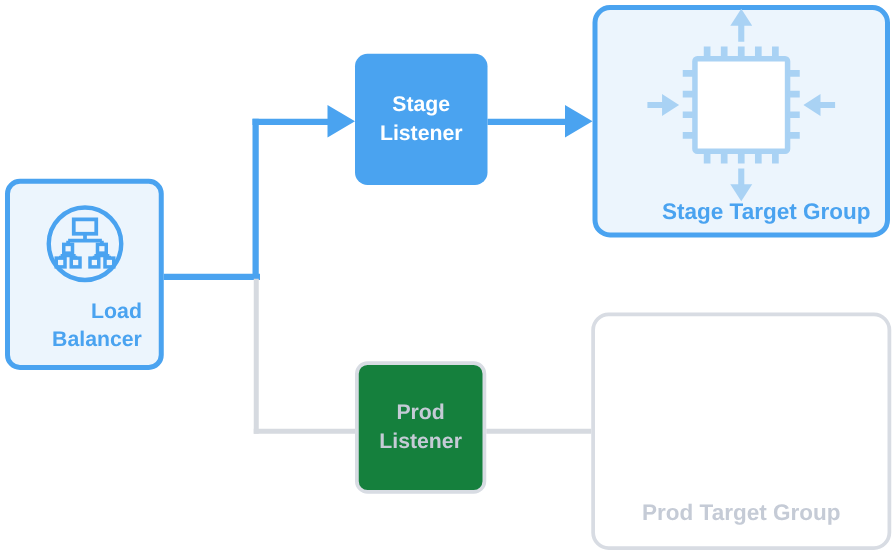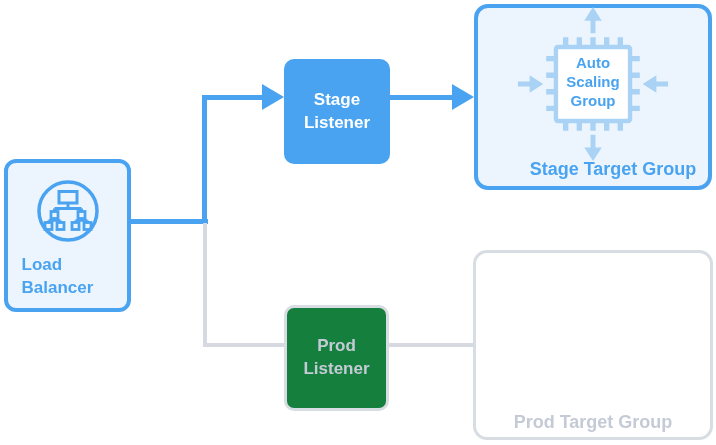--- a/index.html
+++ b/index.html
@@ -29,32 +29,32 @@
   .edge.blue { background: var(--accent-blue); }
   .edge.gray { background: var(--inactive-line-gray); }
   .arrowhead-right {
     position: absolute;
     width: 0; height: 0;
     border-top: 13px solid transparent;
     border-bottom: 13px solid transparent;
     border-left: 22px solid var(--accent-blue);
   }
   
-  .node { position: absolute; display: flex; align-items: center; justify-content: center; margin-top: 16px; }
+  .node { position: absolute; display: flex; align-items: center; justify-content: center; }
   .node-load-balancer {
     left: 4px; top: 143px; width: 127px; height: 153px;
     background: var(--box-fill-light-blue);
     border: 4px solid var(--accent-blue);
     border-radius: 12px;
     flex-direction: column;
     gap: 10px;
     padding-top: 6px;
   }
   .node-load-balancer .node-label {
-    width: 92px; text-align: left;
+    width: 92px; text-align: right;
     color: var(--accent-blue);
     font-size: 17px; font-weight: 600; line-height: 1.3;
   }
   .node-stage-listener {
     left: 284px; top: 43px; width: 106px; height: 105px;
     background: var(--accent-blue);
     border-radius: 10px;
   }
   .node-stage-listener .node-label {
     width: 82px; text-align: center; color: #ffffff;
@@ -81,21 +81,21 @@
     left: 473px; top: 250px; width: 240px; height: 190px;
     background: #ffffff;
     border: 3px solid var(--inactive-border-gray);
     border-radius: 14px;
   }
   .group-label {
     position: absolute; left: 0; bottom: 6px; width: 100%;
     text-align: center; font-size: 18px; font-weight: 600;
   }
   .group-stage .group-label { color: var(--accent-blue); padding-left: 40px; }
-  .group-prod  .group-label { color: var(--inactive-text-gray); bottom: 4px; }
+  .group-prod  .group-label { color: var(--inactive-text-gray); bottom: 16px; }
   .asg-chip-svg {
     position: absolute; left: 50%; top: -2px;
     transform: translateX(-50%);
   }
   .asg-label {
     position: absolute; left: 50%; top: 74px;
     transform: translate(-50%, -50%);
     width: 72px; text-align: center;
     color: var(--accent-blue);
     font-size: 15px; font-weight: 600; line-height: 1.27;
@@ -160,21 +160,20 @@
 
       <path d="M80 132 V147" stroke="#a9d2f4" stroke-width="5"></path>
       <polygon points="71,145 89,145 80,159" fill="#a9d2f4"></polygon>
 
       <path d="M3 80 H16" stroke="#a9d2f4" stroke-width="5"></path>
       <polygon points="15,71 15,89 29,80" fill="#a9d2f4"></polygon>
 
       <path d="M157 80 H144" stroke="#a9d2f4" stroke-width="5"></path>
       <polygon points="145,71 145,89 131,80" fill="#a9d2f4"></polygon>
     </svg>
-    <div class="asg-label">Auto Scaling Group</div>
     <div class="group-label">Stage Target Group</div>
   </div>
 
   <div class="group-box group-prod">
     <div class="group-label">Prod Target Group</div>
   </div>
 
 </div>
 
 </body></html>

